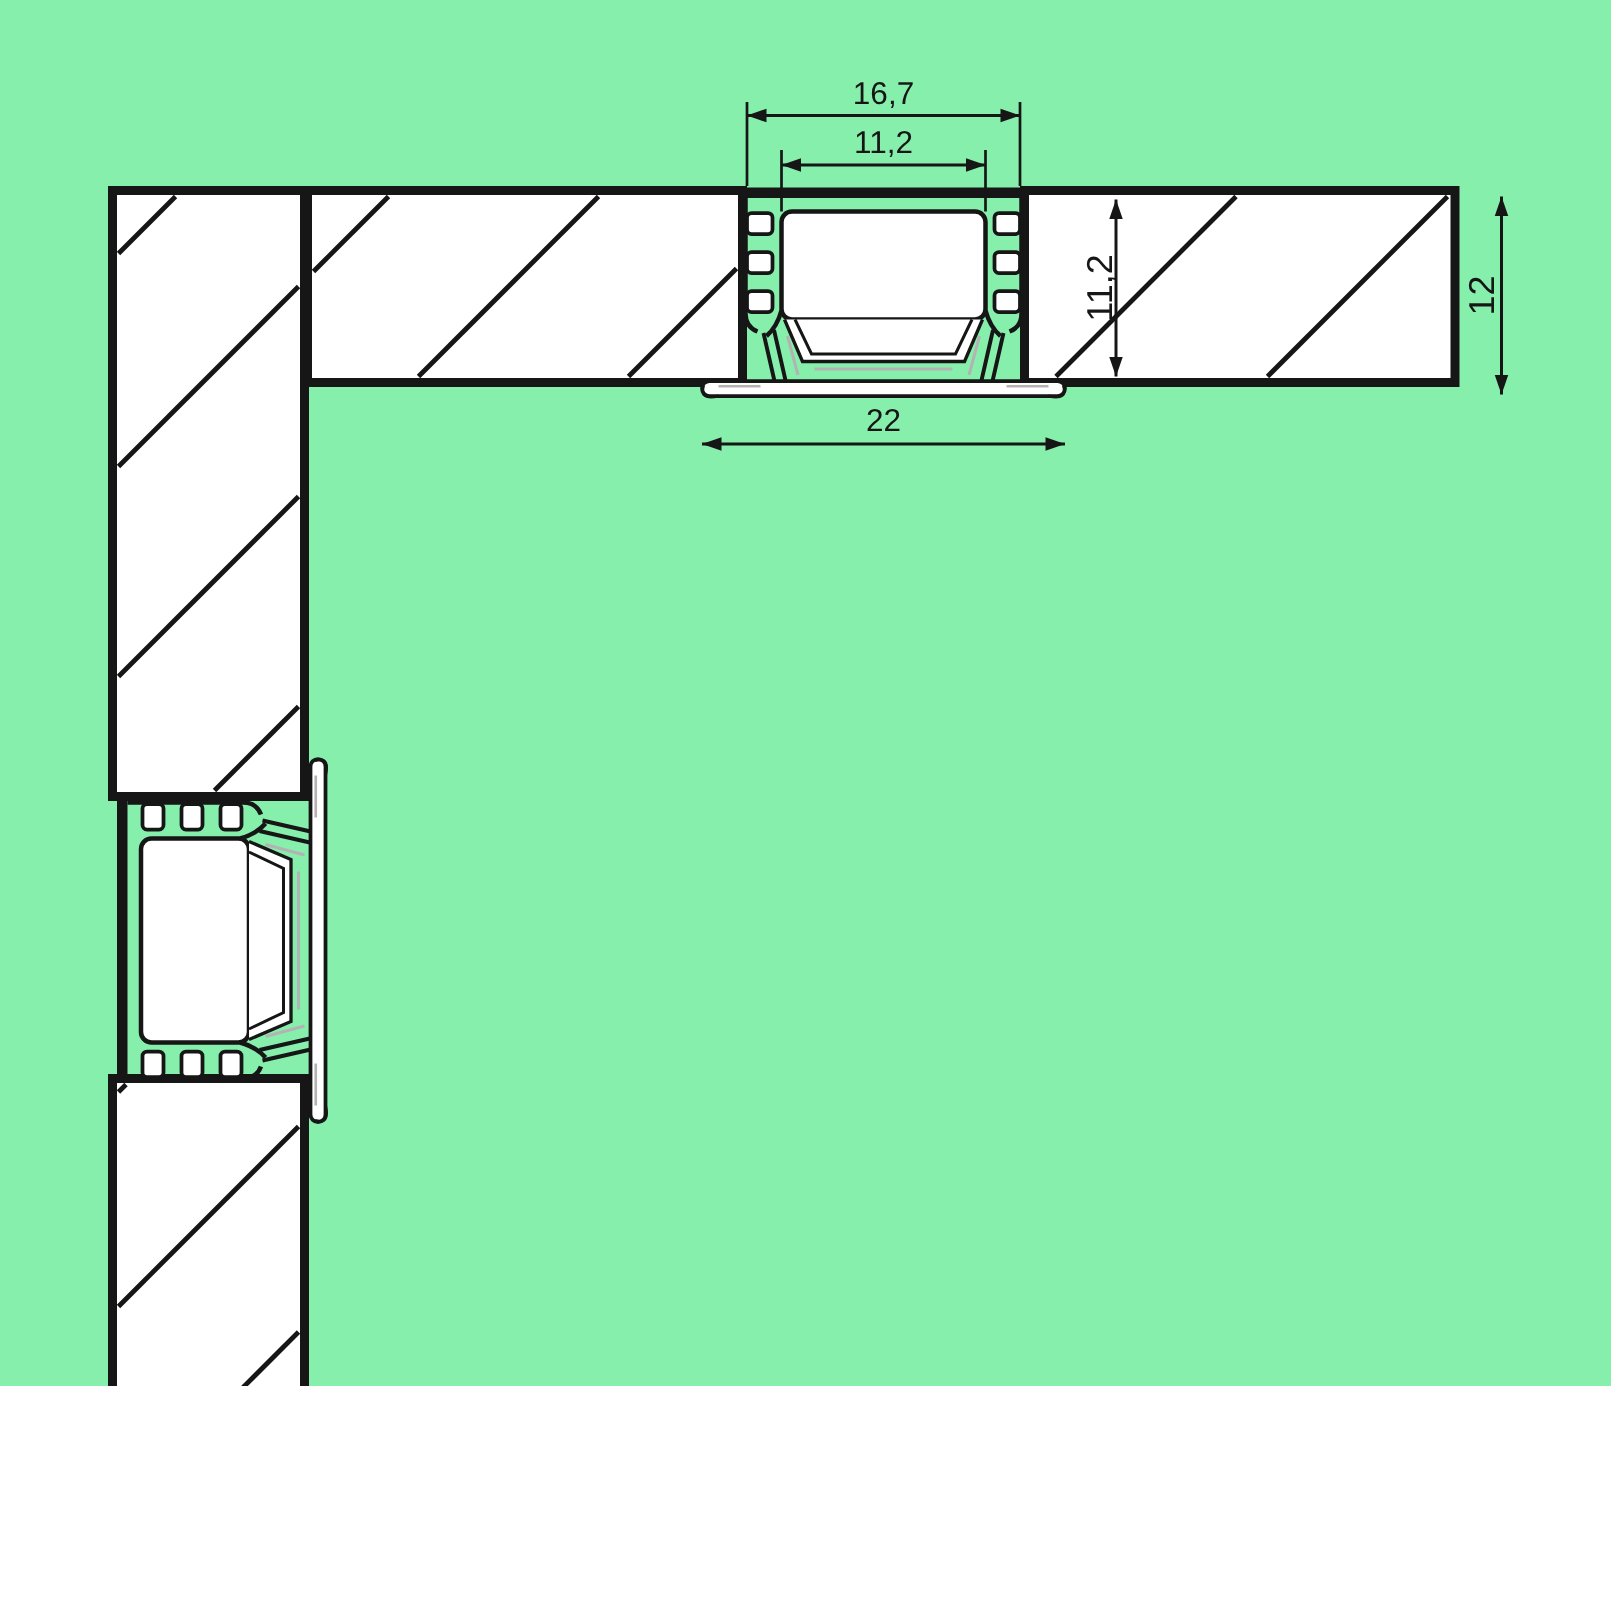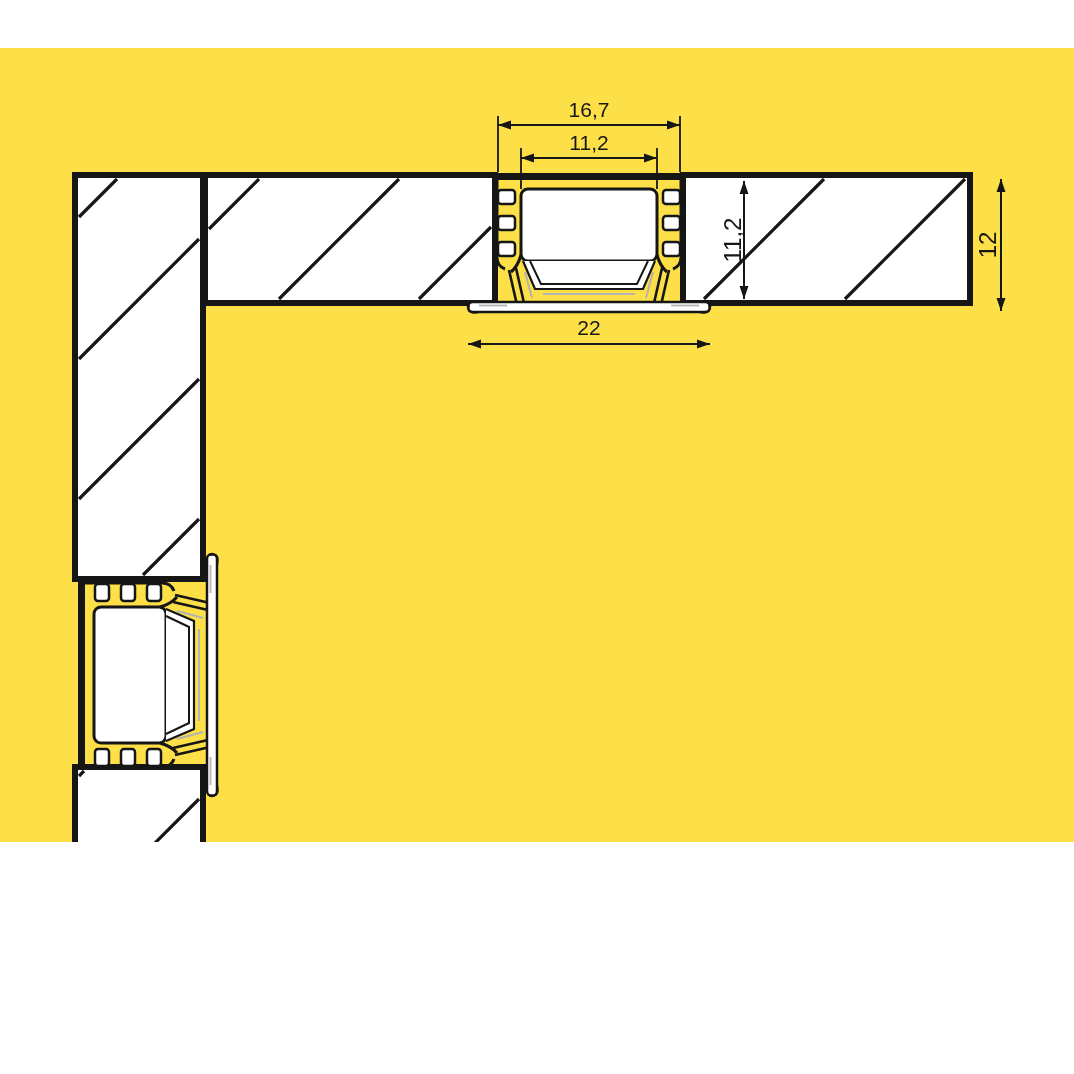--- a/index.html
+++ b/index.html
@@ -1,16 +1,16 @@
 <!DOCTYPE html>
 <html><head>
 <meta charset="utf-8">
 <style>
   html,body{margin:0;padding:0;background:#fff;}
-  .stage{width:1074px;height:794px;position:relative;background:#fde047;overflow:hidden;margin-top:48px;}
+  .stage{width:1074px;height:924px;position:relative;background:#86efac;overflow:hidden;}
   svg{display:block;}
   .dim-label{font-family:"Liberation Sans",sans-serif;font-size:21px;}
   .dim-label-v{font-family:"Liberation Sans",sans-serif;font-size:24px;}
 </style>
 </head>
 <body style="background: rgb(255, 255, 255);">
 
 <div class="stage">
 <svg id="drawing" width="1074" height="1074" viewBox="0 0 1074 1074" xmlns="http://www.w3.org/2000/svg" style="color: rgb(22, 22, 22);">
   <defs>

